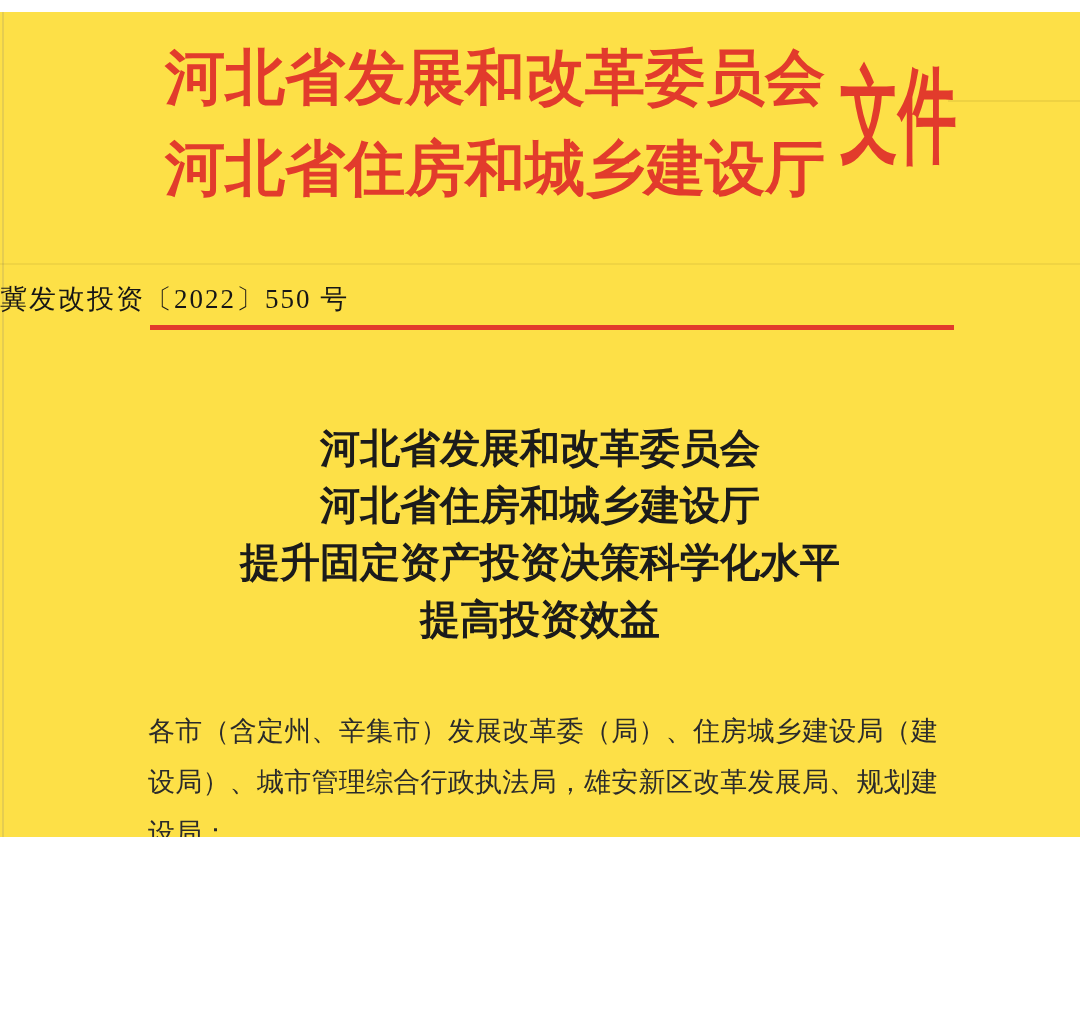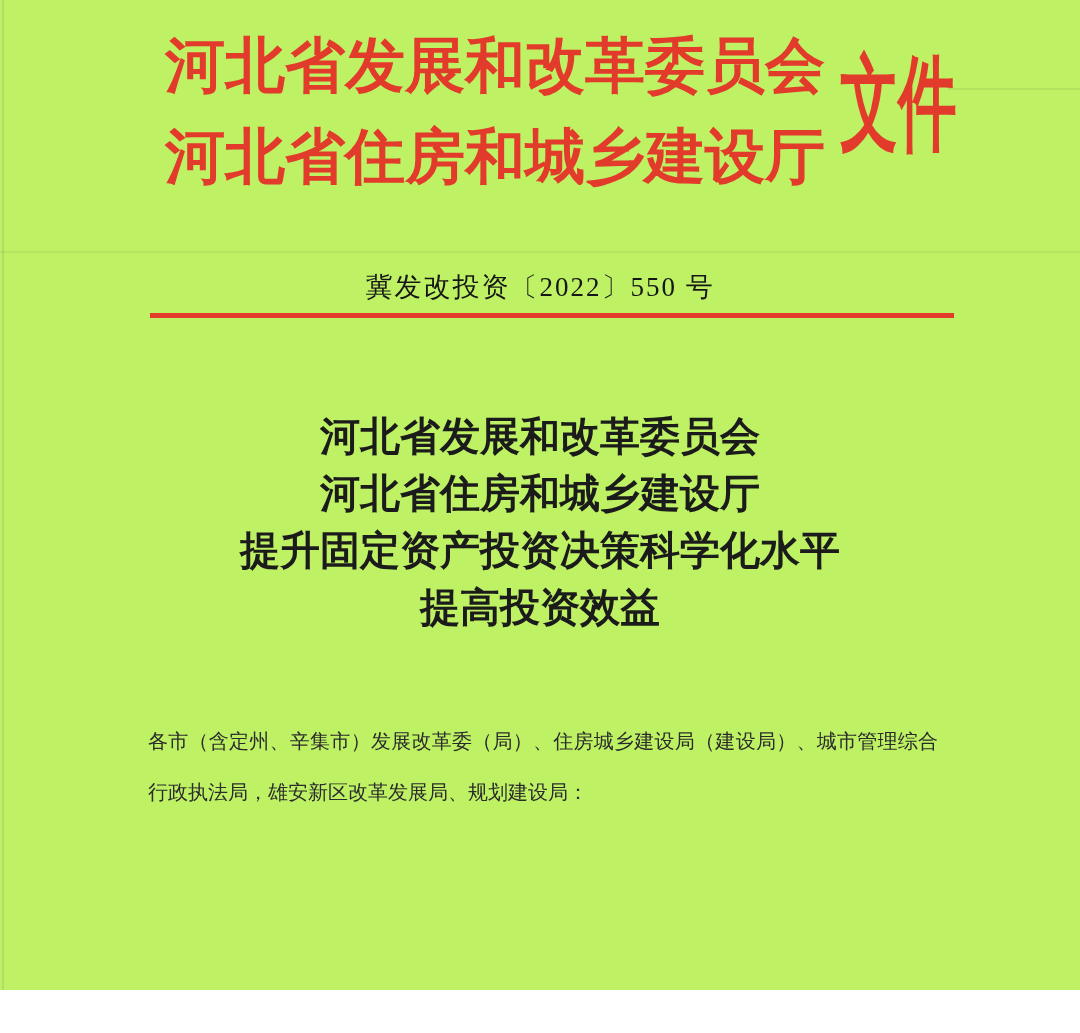--- a/index.html
+++ b/index.html
@@ -1,23 +1,23 @@
 <!DOCTYPE html>
 <html style="--red: #e23b2c;"><head>
 <meta charset="utf-8">
 <style>
   :root { --red: #e23b2c; --ink: #2b2b2b; }
   * { margin: 0; padding: 0; box-sizing: border-box; }
   html, body { background: #ffffff; }
   .page {
     position: relative;
     width: 1080px;
-    height: 990px;
-    margin: 0 auto;
-    background: #bef264;
+    height: 825px;
+    margin: 12px auto;
+    background: #fde047;
     overflow: hidden;
     font-family: "Liberation Serif", "DejaVu Serif", serif;
   }
   
   .edge-line {
     position: absolute; left: 2px; top: 0; width: 2px; height: 100%;
     background: rgba(120,120,120,0.18);
   }
   .scan-line-1 {
     position: absolute; left: 0; top: 251px; width: 100%; height: 2px;
@@ -42,43 +42,43 @@
     color: var(--red);
     font-weight: bold;
     font-size: 104px;
     line-height: 104px;
     white-space: nowrap;
     transform: scaleX(0.56);
     transform-origin: left top;
   }
   .doc-number {
     position: absolute; left: 0; top: 269px; width: 100%;
-    text-align: center;
+    text-align: left;
     color: #161616;
     font-size: 27px;
     letter-spacing: 2px;
     white-space: nowrap;
   }
   .red-rule {
     position: absolute; left: 150px; top: 313px; width: 804px; height: 5px;
     background: var(--red);
   }
   .doc-title {
     position: absolute; left: 0; top: 408px; width: 100%;
     text-align: center;
     color: #1b1b1b;
     font-weight: bold;
     font-size: 40px;
     line-height: 57px;
     white-space: nowrap;
   }
   .doc-body {
-    position: absolute; left: 148px; top: 716px; width: 790px;
+    position: absolute; left: 148px; top: 694px; width: 790px;
     color: var(--ink);
-    font-size: 20px;
+    font-size: 27px;
     line-height: 51px;
     text-align: justify;
   }
   .doc-body p { margin: 0; }
   .doc-body p.indented { text-indent: 2em; }
 </style>
 </head>
 <body>
 
 <div class="page">

